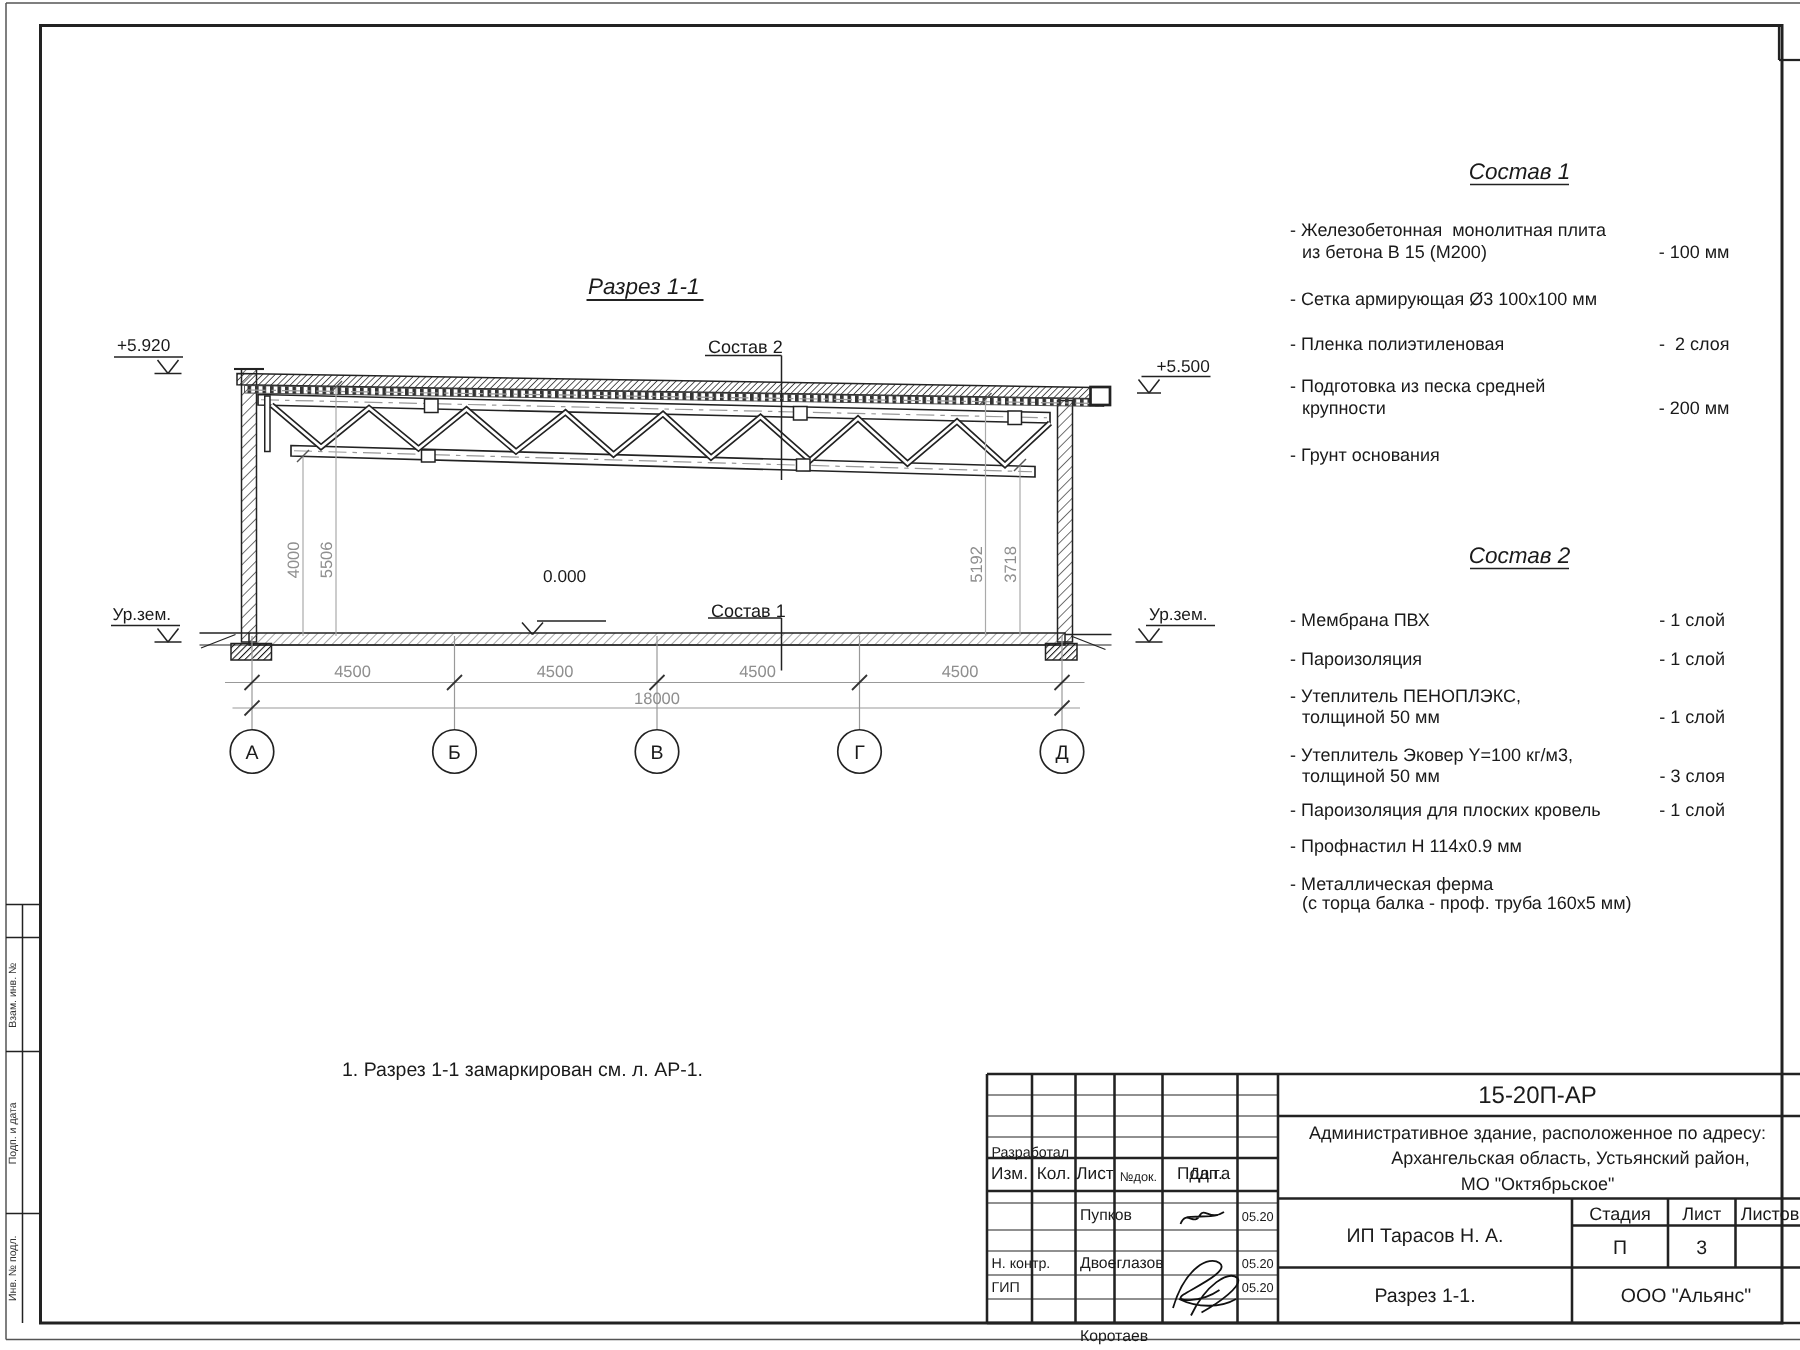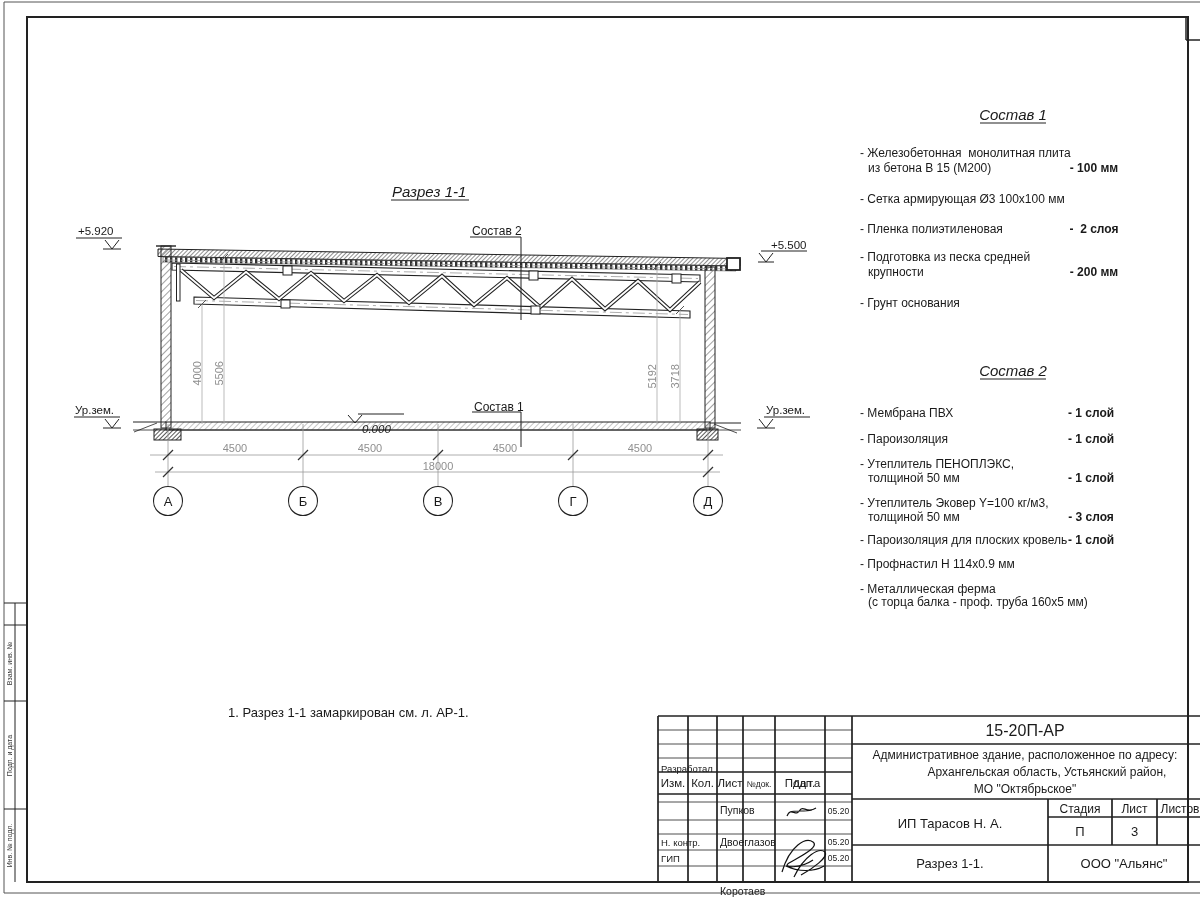--- a/index.html
+++ b/index.html
@@ -4,21 +4,21 @@
 <style>
   html,body{margin:0;padding:0;background:#fff;}
   #sheet{position:relative;width:1200px;height:900px;background:#fff;overflow:hidden;
          font-family:"Liberation Sans",sans-serif;}
   svg{position:absolute;left:0;top:0;}
   .t{position:absolute;white-space:pre;color:#1a1a1a;line-height:1;
      font-family:"Liberation Sans",sans-serif;}
   .it{font-style:italic;}
   .dim{color:#8f8f8f;}
   .ctr{text-align:center;}
-  .rt{text-align:center;font-weight:bold;}
+  .rt{text-align:right;}
   .rot{transform:rotate(-90deg);transform-origin:center center;}
   .f11{font-size:11px;} .f115{font-size:11.5px;} .f12{font-size:12px;}
   .f13{font-size:13px;} .f15{font-size:15px;} .f16{font-size:16px;}
   .f85{font-size:8.5px;} .f95{font-size:9.5px;} .f105{font-size:10.5px;text-align:center;}
   .f7{font-size:7px;color:#333;}
 </style>
 </head>
 <body>
 
 <div id="sheet">
@@ -209,21 +209,21 @@
     <path d="M782,872 C790,845 806,837 813,842 C820,847 799,857 789,863 C781,868 800,869 813,860 M794,877 C804,856 819,847 825,852 C829,857 812,869 801,875 M786,866 C798,872 814,872 824,866"></path>
   </g>
 </svg>
 
 <span class="t it f15" style="left:392px;top:184px;width:78px;">Разрез 1-1</span>
 
 <span class="t f115" style="left:78px;top:226px;">+5.920</span>
 <span class="t f115" style="left:771px;top:240px;">+5.500</span>
 <span class="t f115" style="left:75px;top:405px;">Ур.зем.</span>
 <span class="t f115" style="left:766px;top:405px;">Ур.зем.</span>
-<span class="t f115" style="left:362px;top:424px;font-style:italic;">0.000</span>
+<span class="t f115" style="left:362px;top:380px;">0.000</span>
 
 <span class="t f12" style="left:472px;top:225px;">Состав 2</span>
 <span class="t f12" style="left:474px;top:401px;">Состав 1</span>
 
 <span class="t dim f11 rot" style="left:177px;top:360px;width:40px;">4000</span>
 <span class="t dim f11 rot" style="left:199px;top:360px;width:40px;">5506</span>
 <span class="t dim f11 rot" style="left:632px;top:363px;width:40px;">5192</span>
 <span class="t dim f11 rot" style="left:655px;top:363px;width:40px;">3718</span>
 
 <span class="t dim f11 ctr" style="left:205px;top:443px;width:60px;">4500</span>

